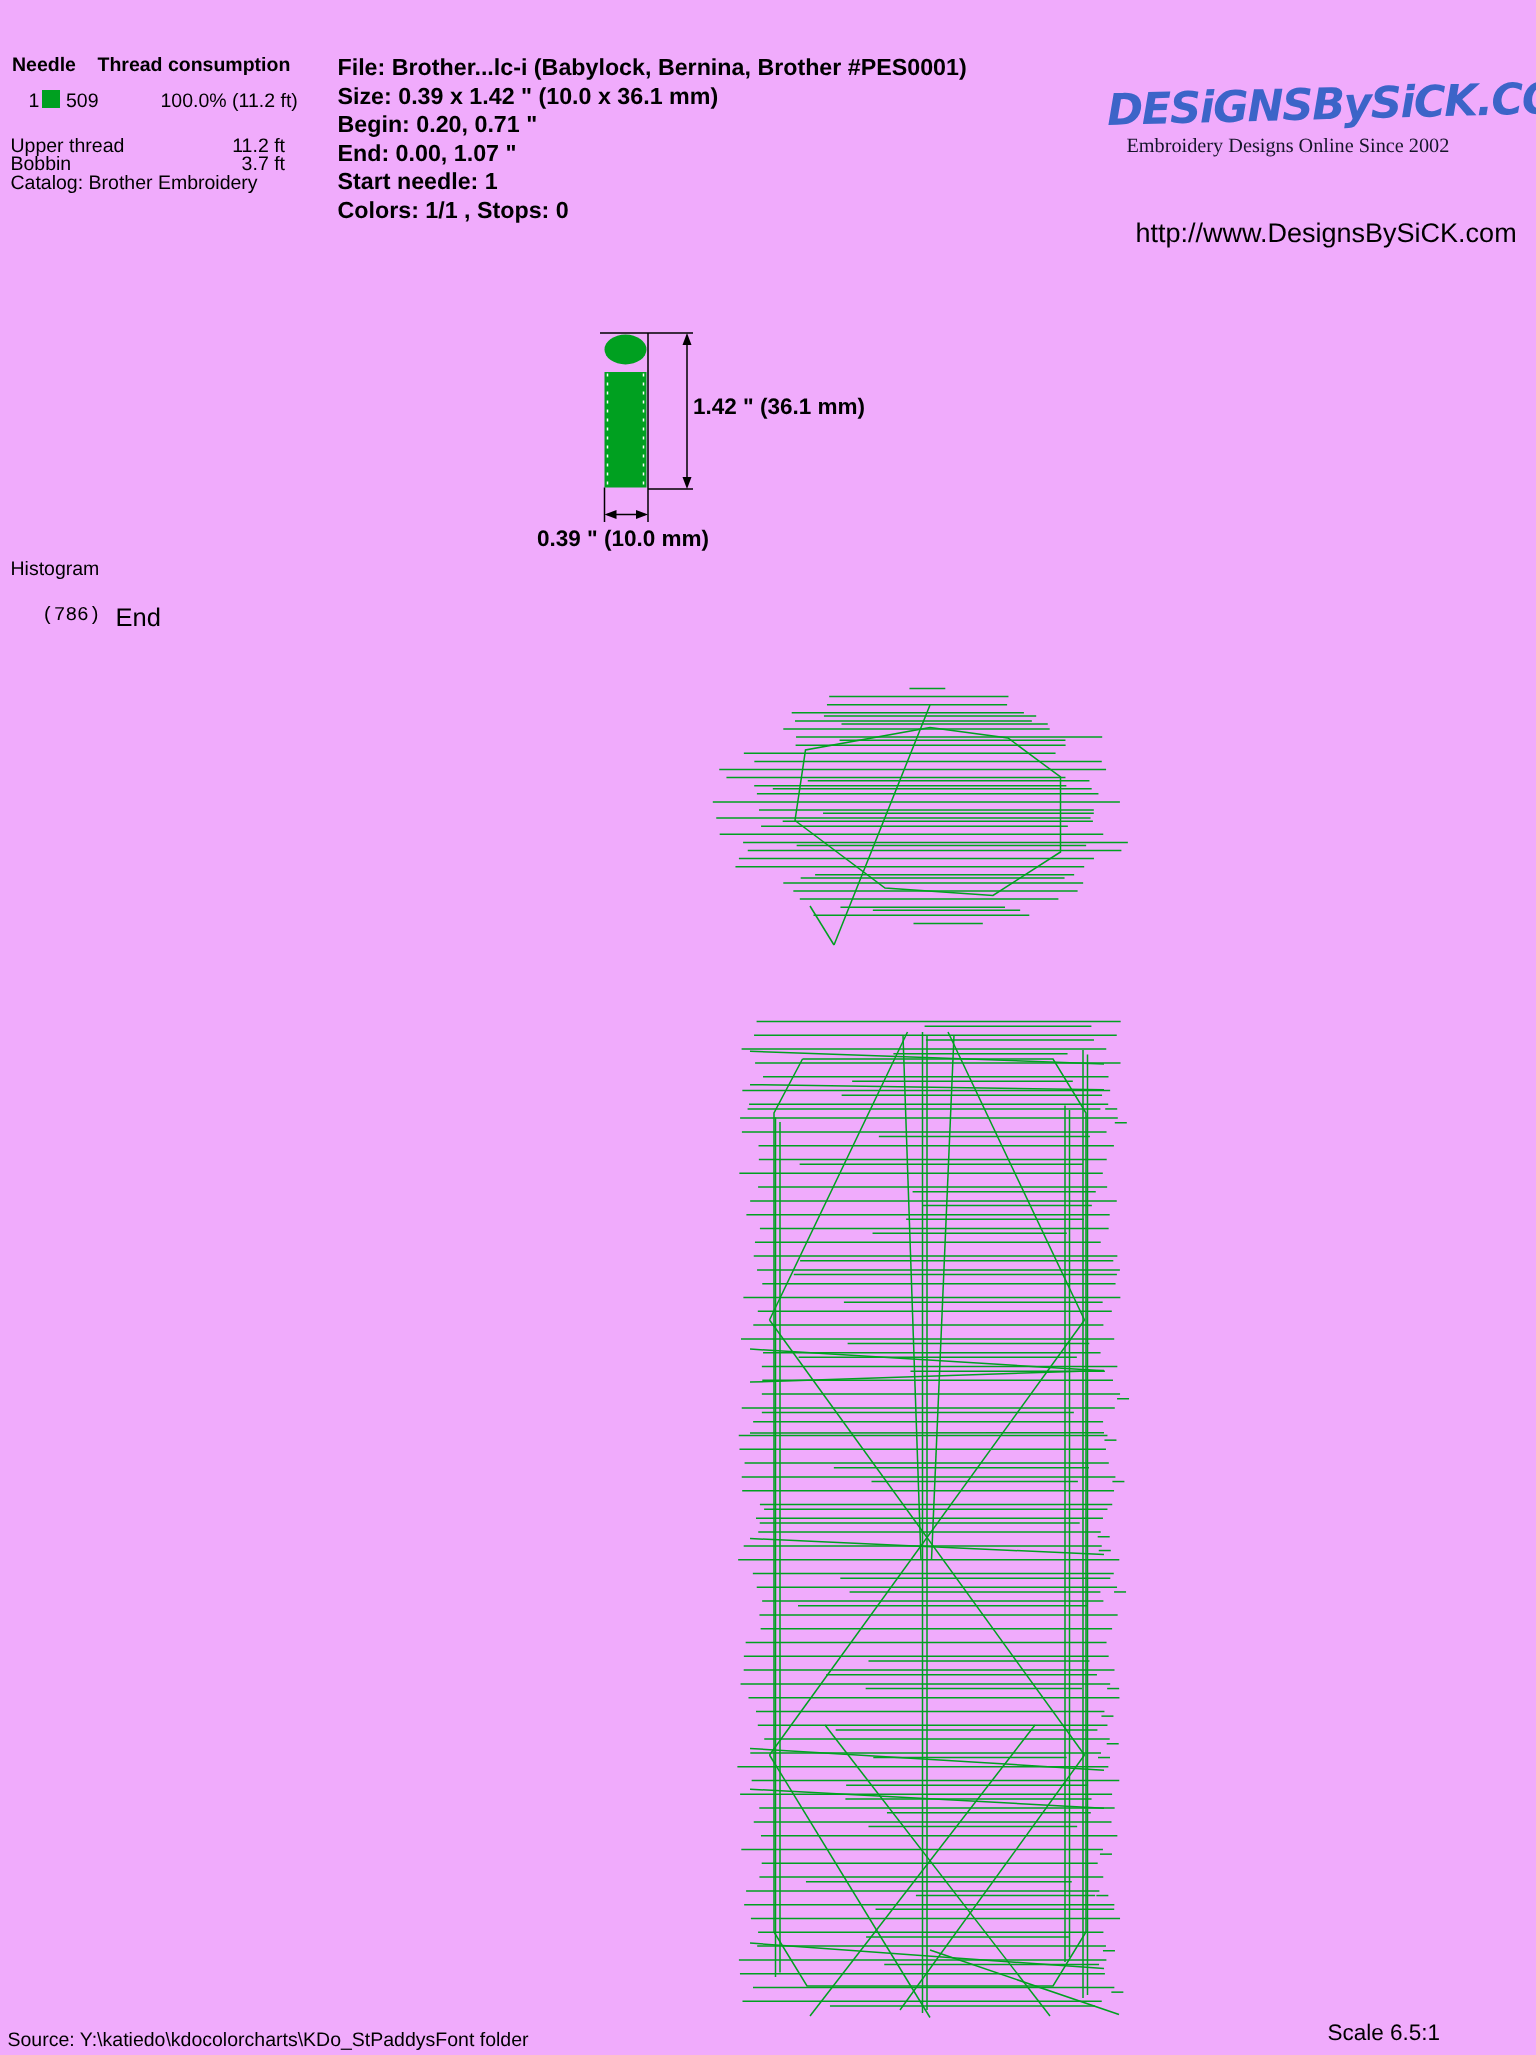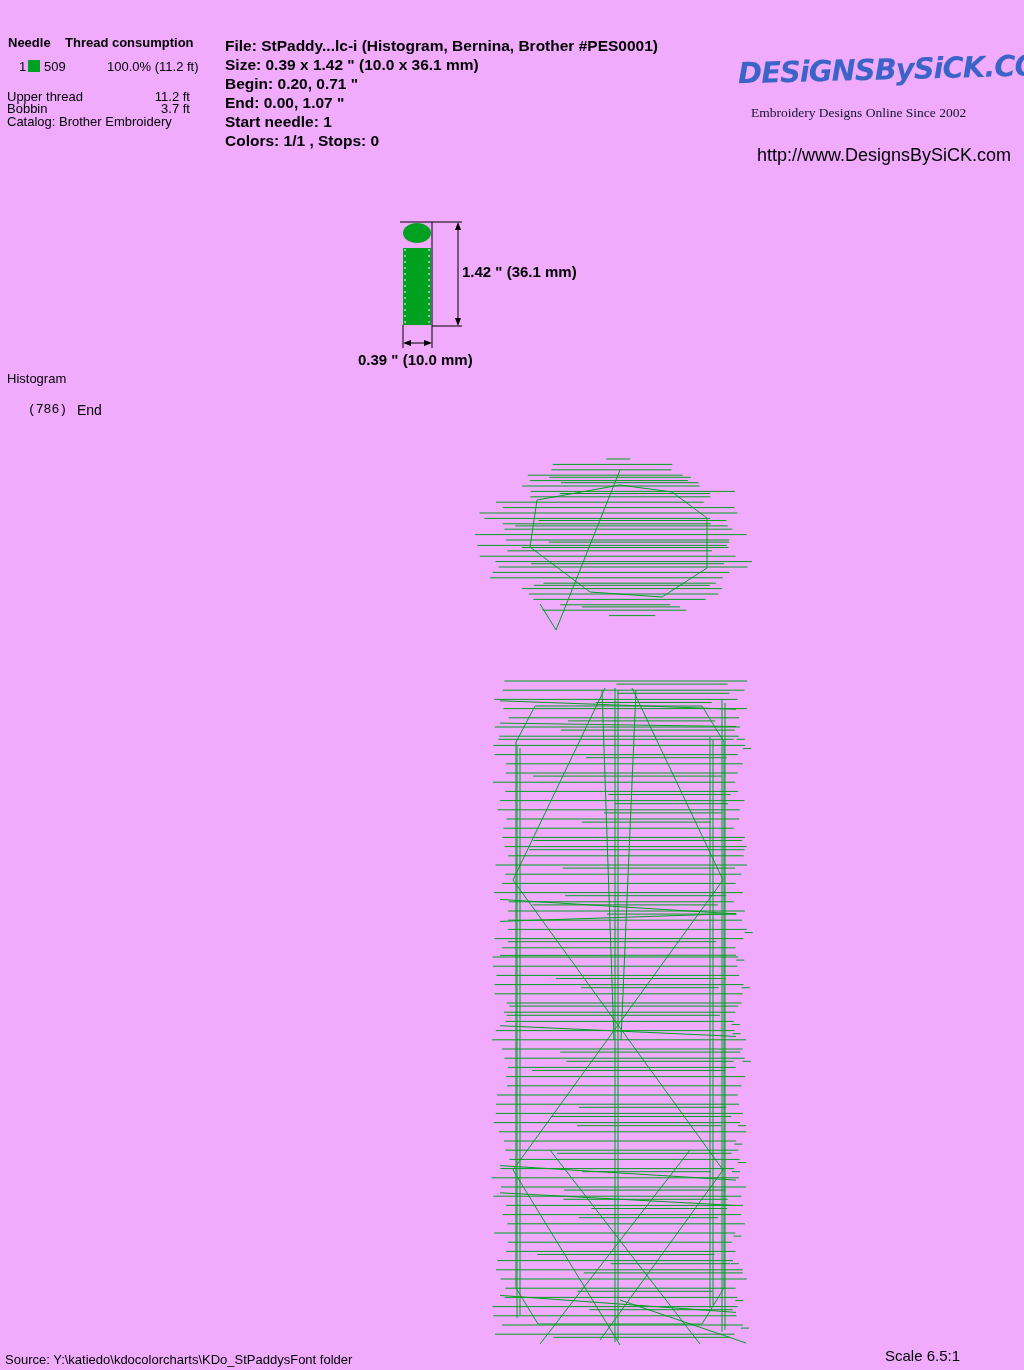--- a/index.html
+++ b/index.html
@@ -8,28 +8,28 @@
   .abs{position:absolute;}
   
   .tbl-head{font-weight:bold;font-size:13px;}
   .tbl-txt{font-size:13px;}
   .swatch{width:12px;height:12px;display:inline-block;}
   
   .file-info{left:225px;top:36px;font-weight:bold;font-size:15.5px;line-height:19px;white-space:nowrap;}
   
   .brand{left:738px;top:52px;font-family:"DejaVu Sans", sans-serif;font-style:italic;
          font-weight:bold;font-size:29px;letter-spacing:-1px;transform:rotate(-1.5deg);white-space:nowrap;}
-  .tagline{left:751px;top:89px;font-family:"Liberation Serif", serif;font-size:13.5px;color:#15152a;white-space:nowrap;margin-top:16px;}
+  .tagline{left:751px;top:89px;font-family:"Liberation Serif", serif;font-size:13.5px;color:#15152a;white-space:nowrap;}
   .site-url{left:757px;top:145px;font-weight:normal;font-size:18px;white-space:nowrap;width:267px;overflow:hidden;}
   
   .dim-label{font-weight:bold;font-size:15px;white-space:nowrap;}
   
   .histo-title{left:7px;top:371px;font-size:13px;}
   .histo-count{left:28px;top:402px;font-family:"Liberation Mono", monospace;font-size:13px;text-align:right;}
-  .histo-end{left:77px;top:402px;font-size:14px;}
+  .histo-end{left:77px;top:402px;font-size:17px;}
   
   .src{left:5px;top:1352px;font-size:13px;white-space:nowrap;}
   .scale{left:885px;top:1347px;font-weight:normal;font-size:15px;white-space:nowrap;}
   svg{display:block;}
 </style>
 </head>
 <body>
 
 <div class="page">
 
@@ -251,21 +251,21 @@
   <div class="abs tbl-txt" style="left:44px;top:59px">509</div>
   <div class="abs tbl-txt" style="left:107px;top:59px">100.0% (11.2 ft)</div>
 
   <div class="abs tbl-txt" style="left:7px;top:89px">Upper thread</div>
   <div class="abs tbl-txt" style="left:150px;top:89px;width:40px;text-align:right">11.2 ft</div>
   <div class="abs tbl-txt" style="left:7px;top:101px">Bobbin</div>
   <div class="abs tbl-txt" style="left:150px;top:101px;width:40px;text-align:right">3.7 ft</div>
   <div class="abs tbl-txt" style="left:7px;top:114px">Catalog: Brother Embroidery</div>
 
   <div class="abs file-info">
-    <div>File: StPaddy...lc-i  (Histogram, Bernina, Brother #PES0001)</div>
+    <div>File: Brother...lc-i  (Babylock, Bernina, Brother #PES0001)</div>
     <div>Size: 0.39 x 1.42 " (10.0 x 36.1 mm)</div>
     <div>Begin: 0.20, 0.71 "</div>
     <div>End: 0.00, 1.07 "</div>
     <div>Start needle: 1</div>
     <div>Colors: 1/1 , Stops: 0</div>
   </div>
 
   <div class="abs brand" id="brand-text" style="color: rgb(60, 100, 200);">DESiGNSBySiCK.COM</div>
   <div class="abs tagline">Embroidery Designs Online Since 2002</div>
   <div class="abs site-url">http://www.DesignsBySiCK.com</div>

